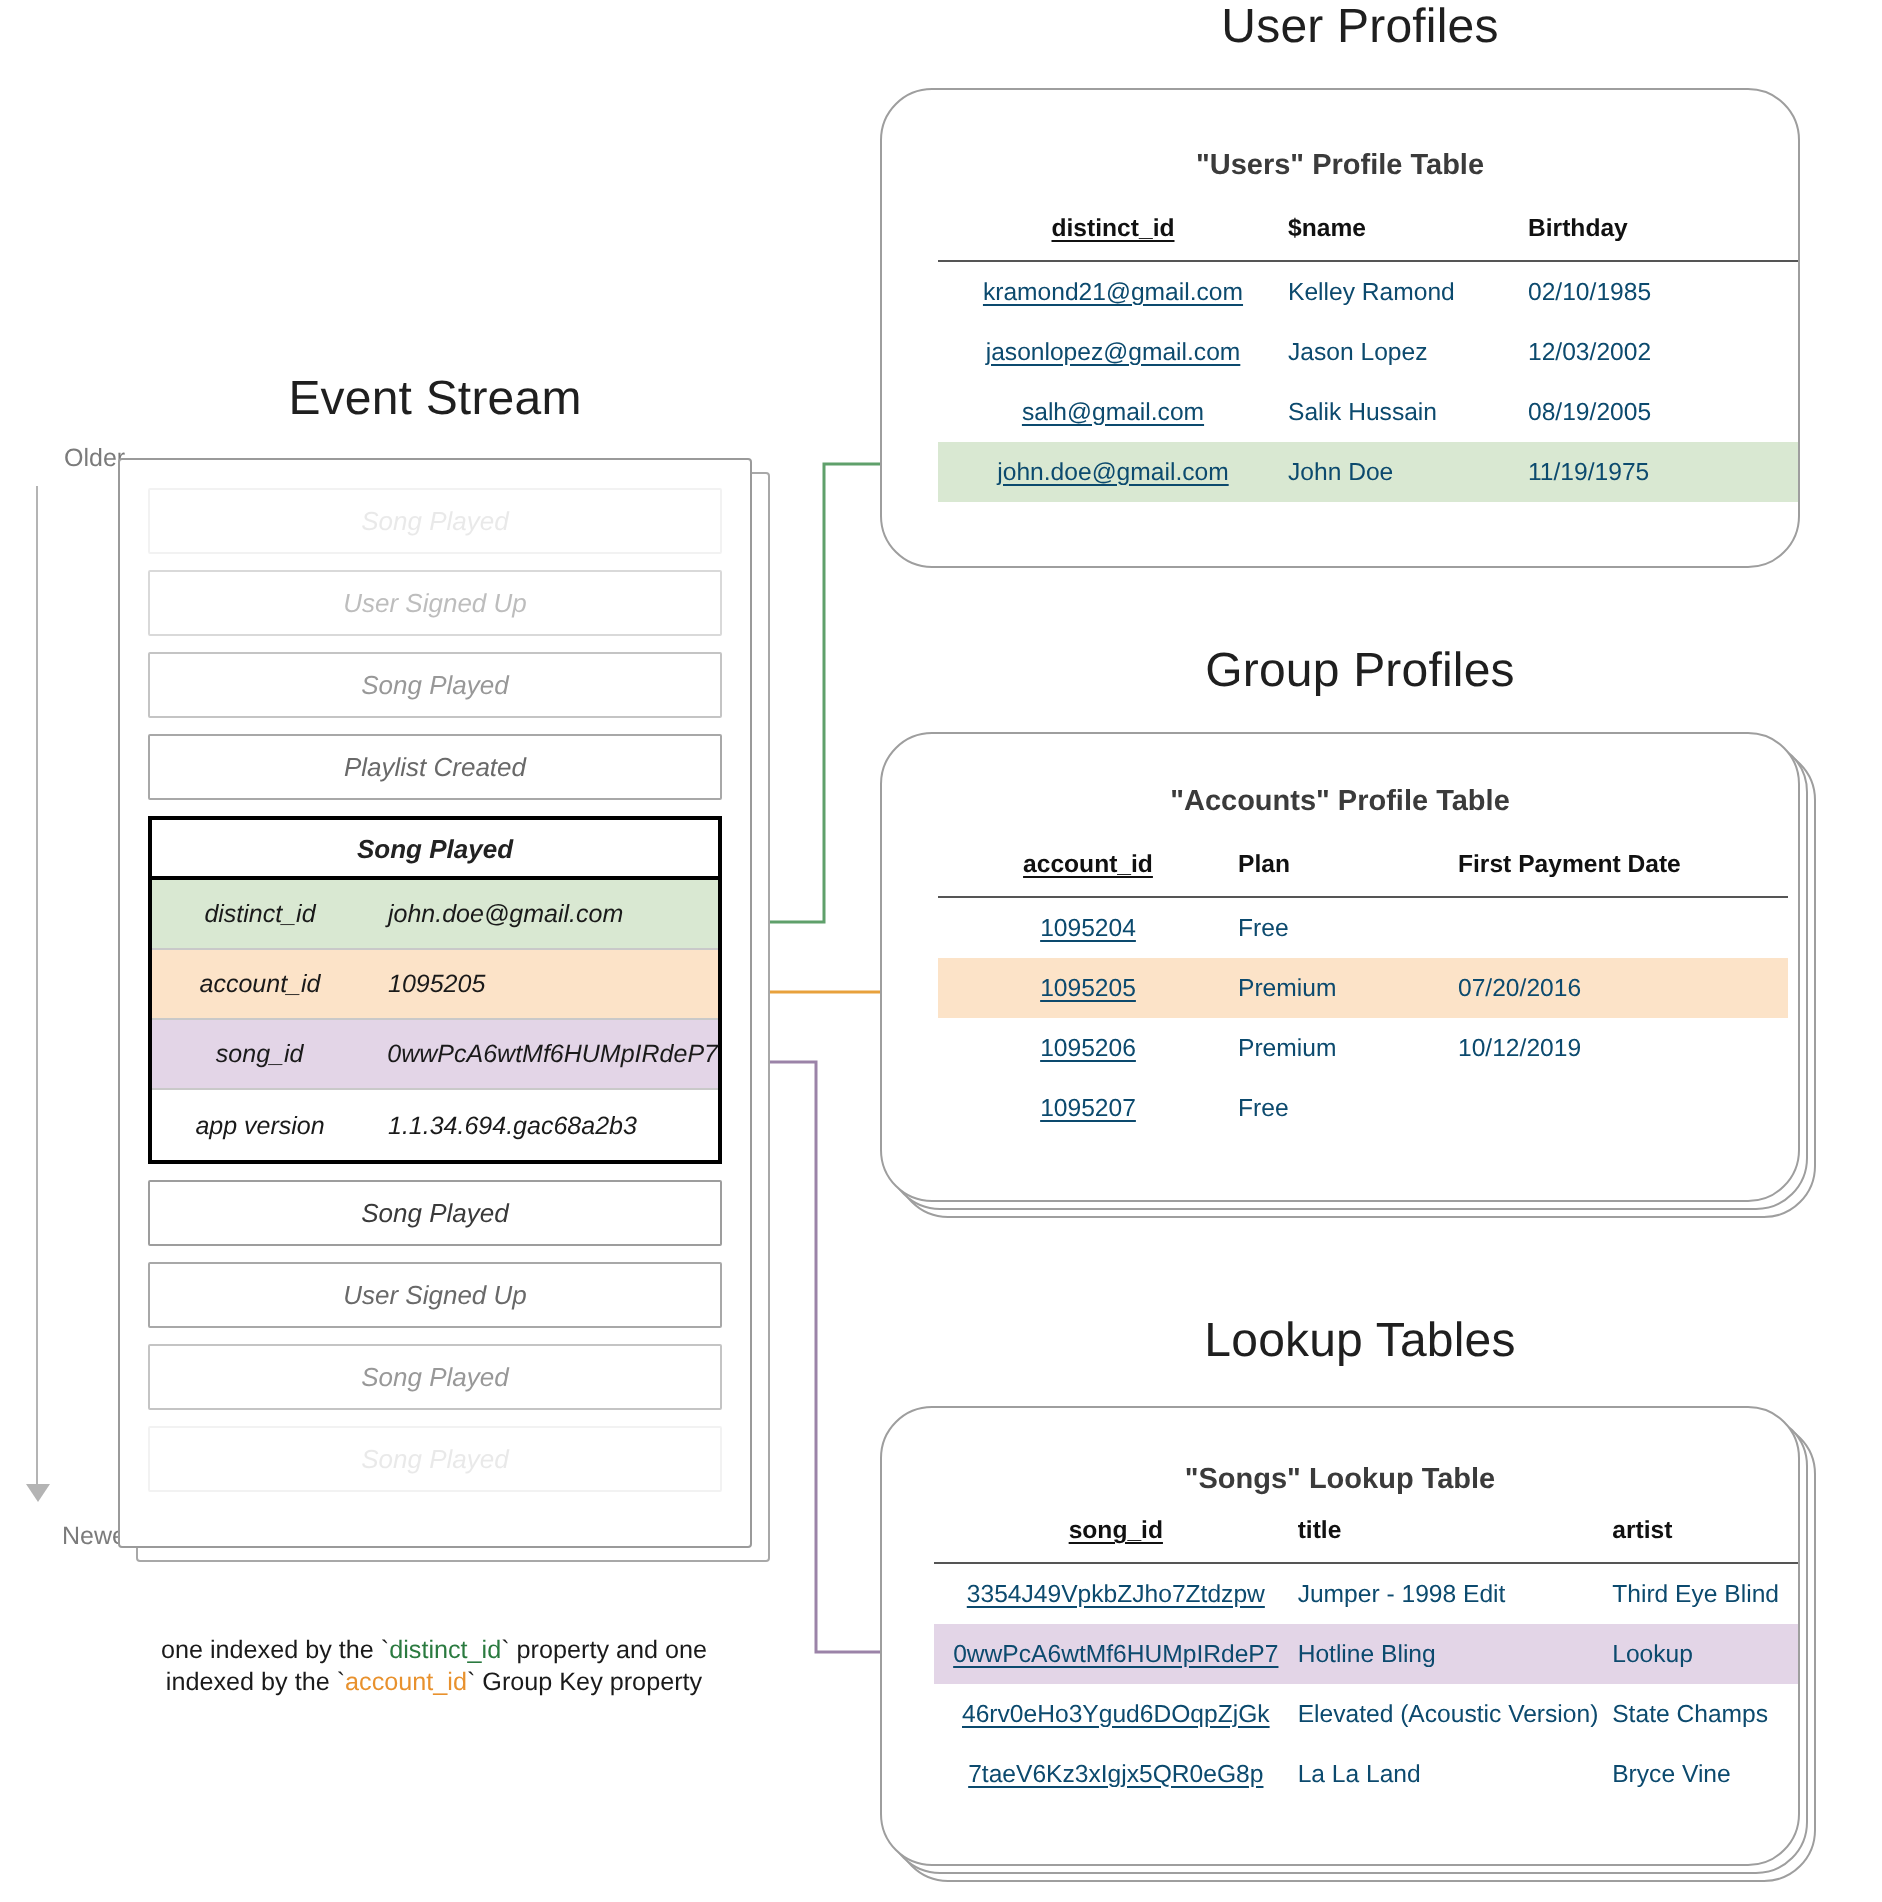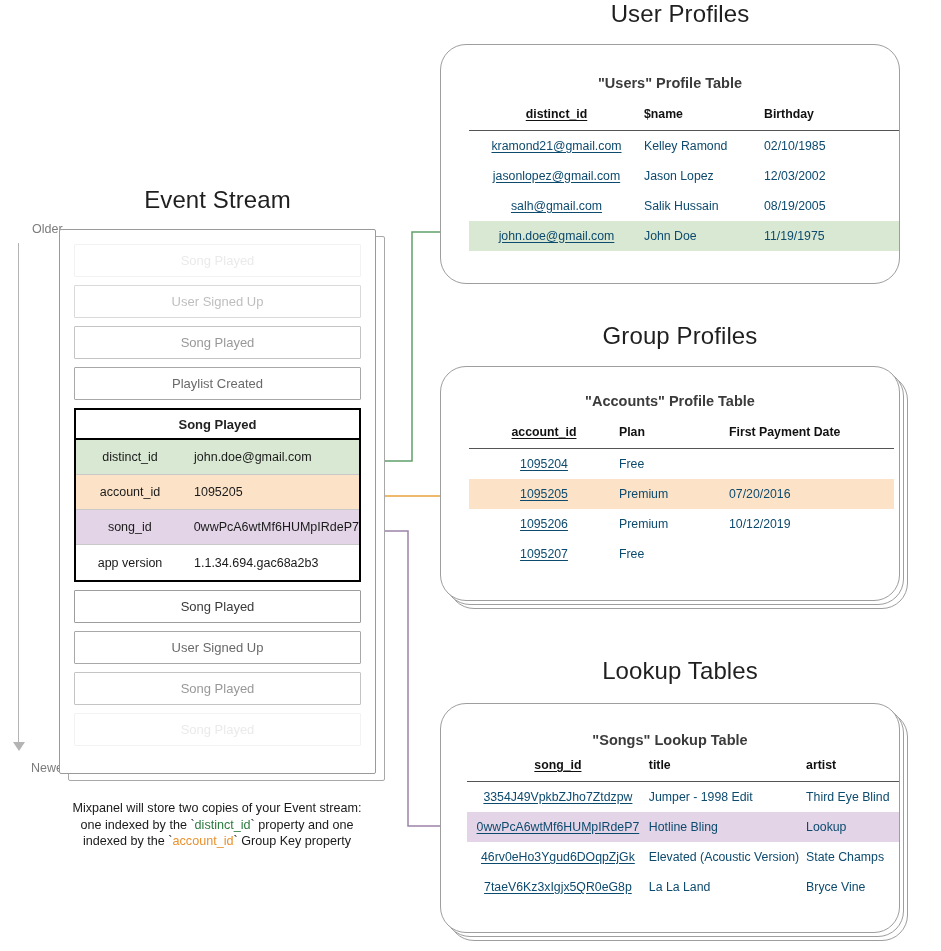--- a/index.html
+++ b/index.html
@@ -53,20 +53,21 @@
     border-radius: 2px;
   }
   .es-card {
     position: absolute;
     left: 59px; top: 229px;
     width: 317px; height: 545px;
     border: 1.8px solid #9a9a9a;
     background: #ffffff;
     border-radius: 2px;
     padding: 14px 14px;
+    font-style: italic;
   }
   .ev {
     position: relative;
     height: 33px;
     margin-bottom: 8px;
     border: 1.3px solid #9d9d9d;
     background: #fff;
     display: flex;
     align-items: center;
     justify-content: center;
@@ -257,21 +258,21 @@
         <div class="ev f3">
           <span>Song Played</span>
         </div>
         <div class="ev f1">
           <span>Song Played</span>
         </div>
       </div>
   </div>
 
   <div class="caption">
-    <span>Mixpanel will store two copies of your Event stream:</span><br>
+    <br>
     <span>one indexed by the `</span><span class="cap-green">distinct_id</span><span>` property and one</span><br>
     <span>indexed by the `</span><span class="cap-orange">account_id</span><span>` Group Key property</span>
   </div>
 
   <div class="section-title" style="left:440px; top:0px; width:480px;">User Profiles</div>
 
   <div class="panel" style="left:440px; top:44px; width:460px; height:240px;">
     <div class="panel-title" style="top:30px;">"Users" Profile Table</div>
     <table class="dtable" id="tbl-users" style="left:28px; top:62px; width:440px;">
         <thead>

